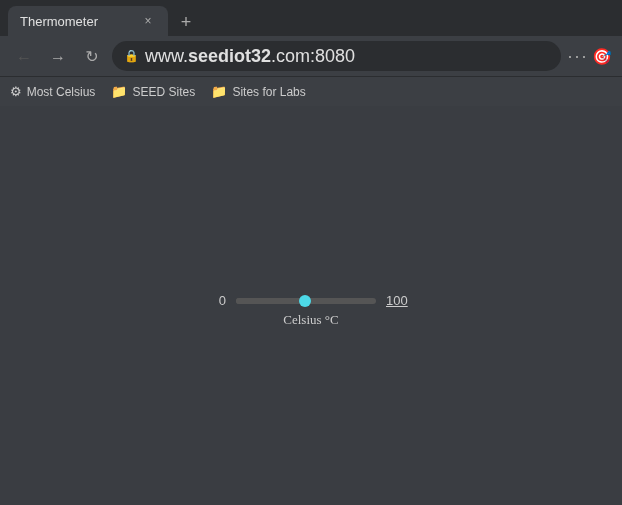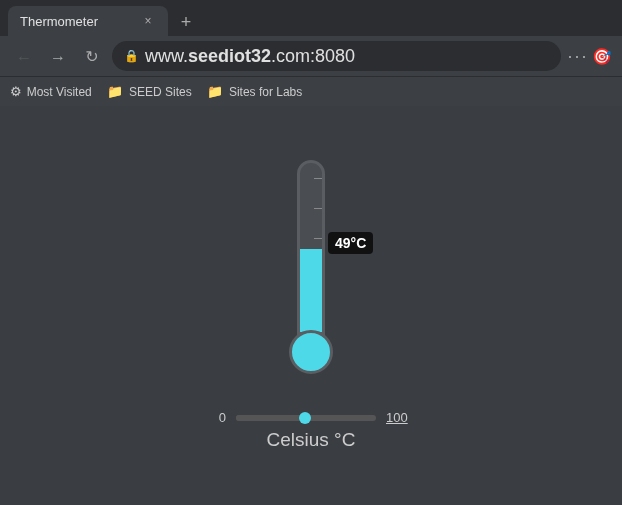--- a/index.html
+++ b/index.html
@@ -250,22 +250,23 @@
       top: 50%;
       left: 49%;
       transform: translate(-50%, -50%);
       width: 12px;
       height: 12px;
       background: #4dd9e8;
       border-radius: 50%;
     }
     .slider-unit {
       color: #ccc;
-      font-size: 19px;
+      font-size: 13px;
       margin-top: 4px;
+      font-family: Liberation Serif, serif;
     }
 
     
     .thermo-tube-inner {
       position: relative;
       width: 100%;
       height: 100%;
     }
     .tube-tick {
       position: absolute;
@@ -299,54 +300,34 @@
     </div>
     <div class="nav-right">
       <span class="nav-menu-btn">···</span>
       <span class="pocket-btn">🎯</span>
     </div>
   </div>
 
   <div class="bookmarks-bar">
     <div class="bookmark-item">
       <span class="bookmark-icon">⚙</span>
-      <span>Most Visited</span>
+      <span>Most Celsius</span>
     </div>
     <div class="bookmark-item">
       <span class="bookmark-icon">📁</span>
       <span>SEED Sites</span>
     </div>
     <div class="bookmark-item">
       <span class="bookmark-icon">📁</span>
       <span>Sites for Labs</span>
     </div>
   </div>
 </div>
 
 <div class="main-content">
-  <div class="thermometer-container">
-    <div class="thermometer">
-
-      <div class="thermo-tube">
-        <div class="thermo-tube-inner">
-
-          <div class="tube-tick" style="top: 15px;"></div>
-          <div class="tube-tick" style="top: 45px;"></div>
-          <div class="tube-tick" style="top: 75px;"></div>
-          <div class="tube-tick" style="top: 105px;"></div>
-          <div class="tube-tick" style="top: 135px;"></div>
-          <div class="thermo-fill" style="height: 49%;"></div>
-        </div>
-      </div>
-
-      <div class="thermo-bulb"></div>
-
-      <div class="temp-label">49°C</div>
-    </div>
-  </div>
 
   <div class="slider-section">
     <div class="slider-row">
       <span class="slider-label-left">0</span>
       <div class="slider-track">
         <div class="slider-fill" style="width: 49%;"></div>
         <div class="slider-thumb" style="left: 49%;"></div>
       </div>
       <span class="slider-label-right">100</span>
     </div>

